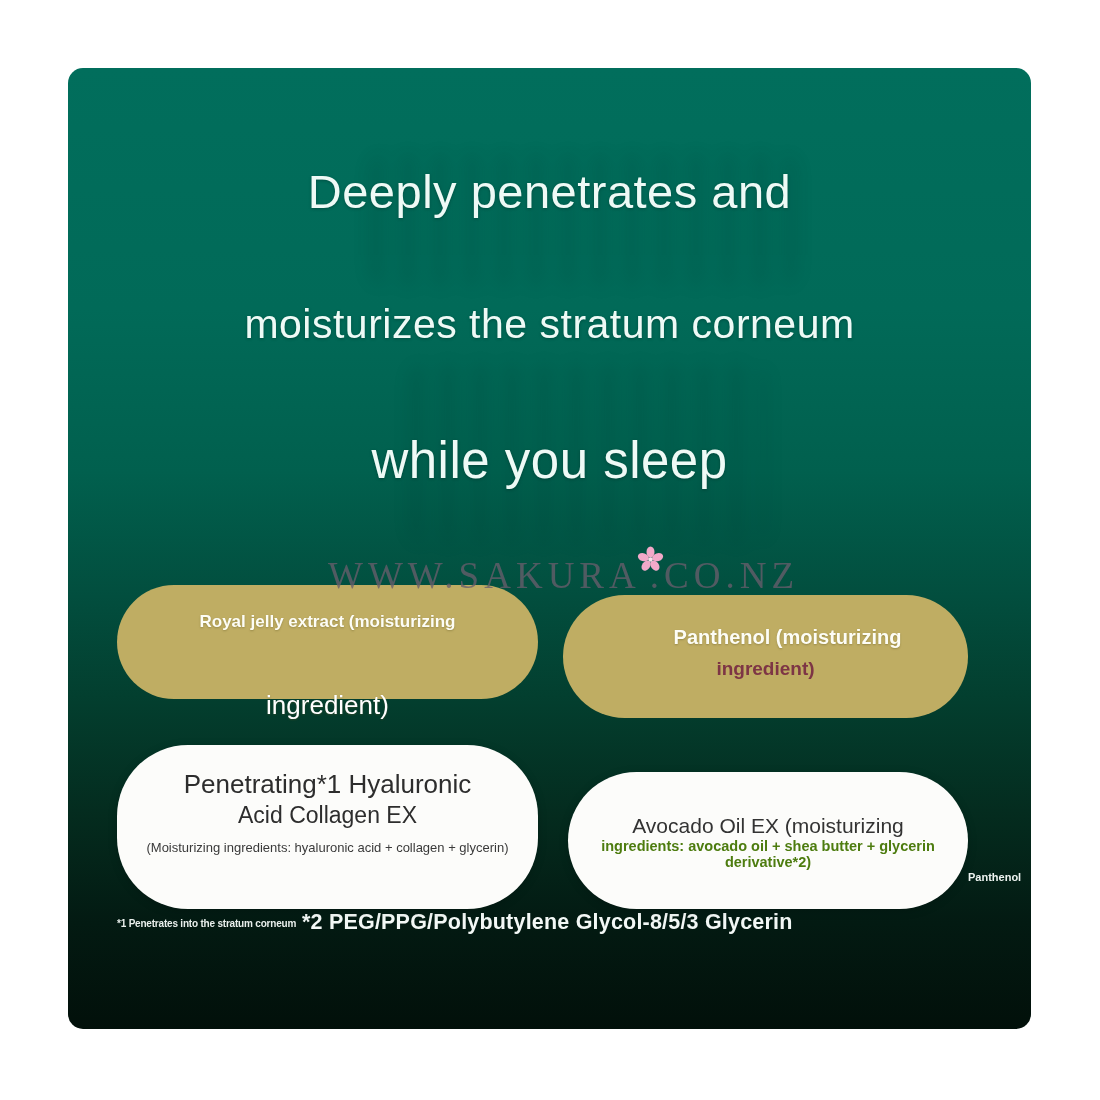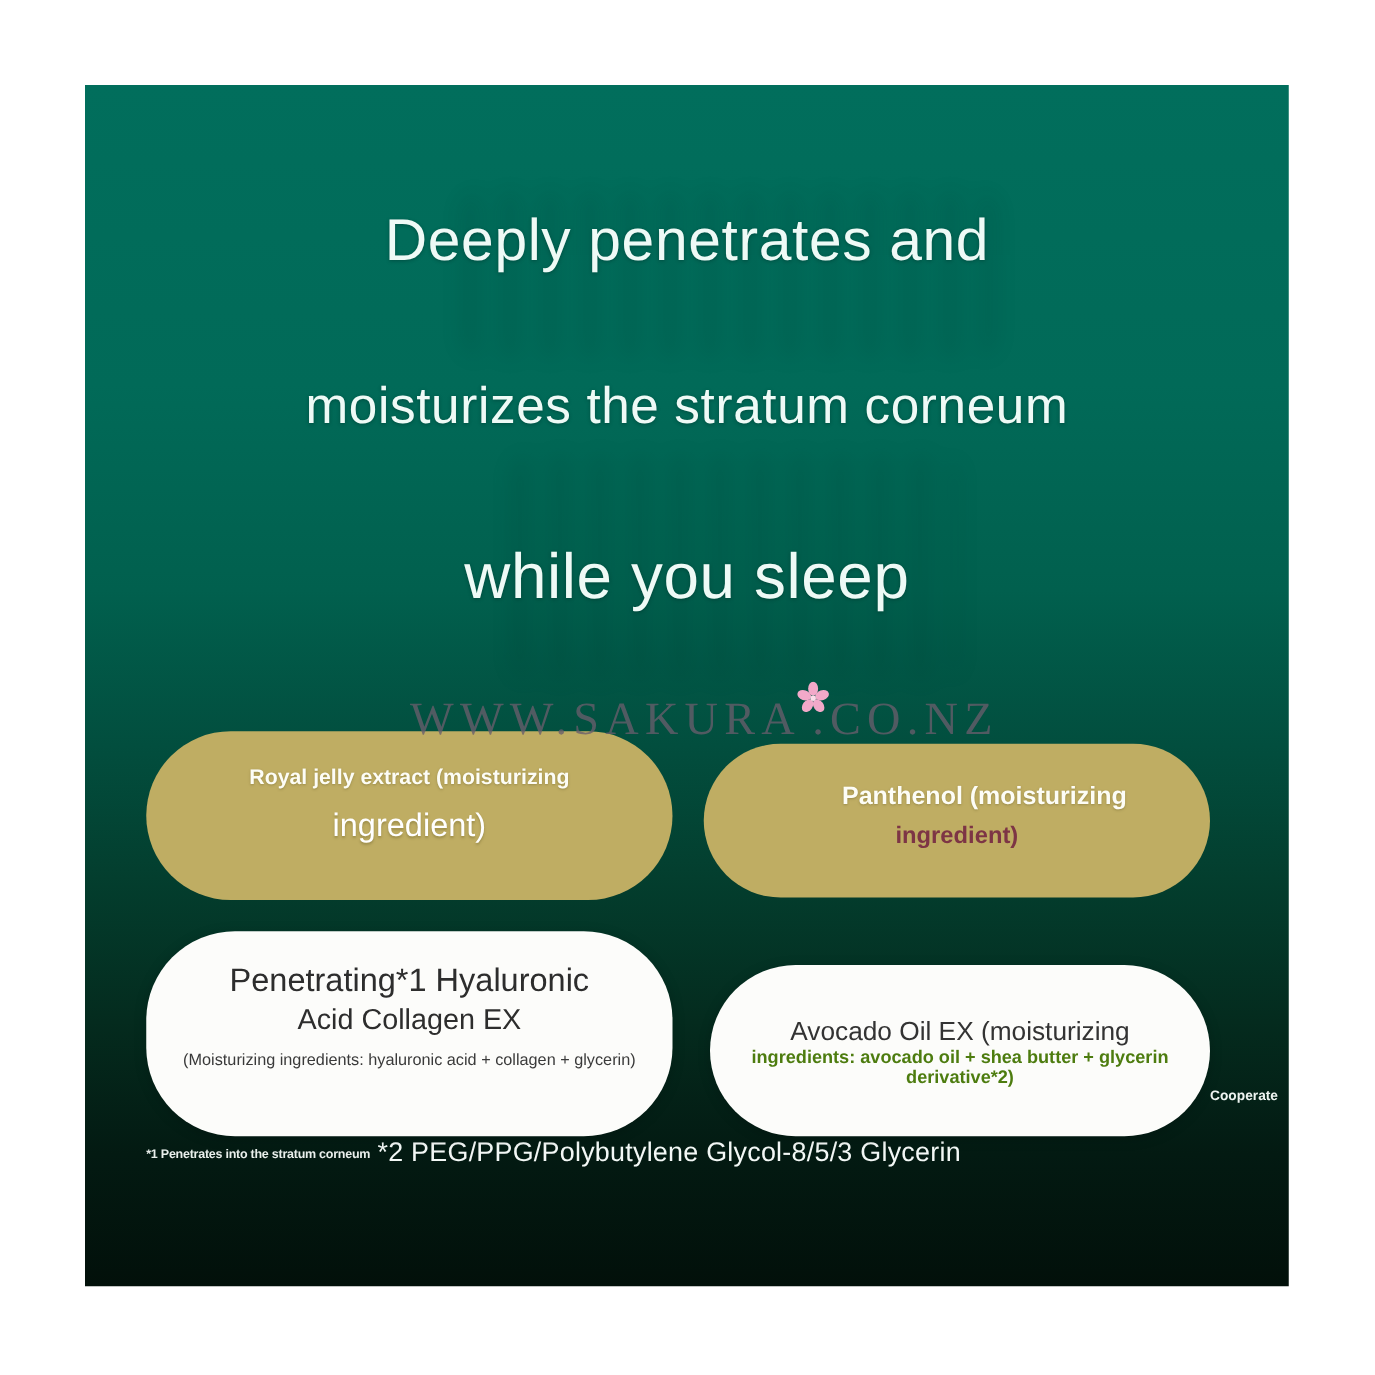--- a/index.html
+++ b/index.html
@@ -11,20 +11,21 @@
     position:relative; width:1100px; height:1100px;
     background:#ffffff; overflow:hidden;
   }
 
   .panel {
     position:absolute; left:68px; top:68px; width:963px; height:961px;
     overflow:hidden;
     background:linear-gradient(180deg,
       #016e5c 0%, #016a58 25%, #01604e 42%, #024e3e 55%,
       #033e2e 66%, #042b1e 78%, #031a12 89%, #02100a 100%);
+    border-radius:15px;
   }
 
   
   .ghost {
     position:absolute; border-radius:16px; filter:blur(8px); opacity:.13;
     background:repeating-linear-gradient(90deg,
       rgba(0,48,42,.9) 0 16px, rgba(0,48,42,0) 16px 32px);
   }
   .ghost-1 { left:300px; top:86px;  width:430px; height:132px; }
   .ghost-2 { left:340px; top:296px; width:360px; height:180px; }
@@ -52,21 +53,21 @@
     margin:0 -14px 0 -4px; z-index:7;
   }
 
   .pill {
     position:absolute; display:flex; flex-direction:column;
     align-items:center; text-align:center; z-index:2;
   }
   .pill-gold  { background:#bfad63; }
   .pill-white { background:#fcfcfa; box-shadow:0 2px 10px rgba(0,0,0,.18); }
 
-  .p-royal { left:49px; top:517px; width:421px; height:135px; border-radius:68px; }
+  .p-royal { left:49px; top:517px; width:421px; height:114px; border-radius:68px;gap:45px; }
   .p-royal .l1 { margin-top:27px; font-size:17px; font-weight:600; color:#fdfdf6;
                  text-shadow:0 1px 2px rgba(95,85,35,.4); }
   .p-royal .l2 { margin-top:13px; font-size:26px; font-weight:500; color:#ffffff;
                  text-shadow:0 1px 2px rgba(95,85,35,.4); }
 
   .p-panthenol { left:495px; top:527px; width:405px; height:123px; border-radius:62px; }
   .p-panthenol .l1 { margin-top:31px; font-size:20px; font-weight:600; color:#fdfdf6;
                      text-shadow:0 1px 2px rgba(95,85,35,.4);padding-left:44px; }
   .p-panthenol .l2 { margin-top:9px; font-size:19px; font-weight:600; }
 
@@ -84,21 +85,21 @@
     font-size:11px; font-weight:700; color:#eef4f1;
   }
 
   .note-1 {
     position:absolute; left:49px; top:850px;
     font-size:10px; font-weight:700; color:#e9efec; letter-spacing:-.2px;
     white-space:nowrap;
   }
   .note-2 {
     position:absolute; left:234px; top:842px;
-    font-size:21.5px; font-weight:400; color:#f3f8f6; letter-spacing:.2px;
+    font-size:21.5px; font-weight:700; color:#f3f8f6; letter-spacing:.2px;
     white-space:nowrap;
   }
 </style>
 </head>
 <body>
 
 <div class="page">
   <div class="panel">
 
     <div class="ghost ghost-1"></div>
@@ -137,19 +138,19 @@
       <div class="l1">Penetrating*1 Hyaluronic</div>
       <div class="l2">Acid Collagen EX</div>
       <div class="l3">(Moisturizing ingredients: hyaluronic acid + collagen + glycerin)</div>
     </div>
 
     <div class="pill pill-white p-avocado">
       <div class="l1">Avocado Oil EX (moisturizing</div>
       <div class="l2">ingredients: avocado oil + shea butter + glycerin derivative*2)</div>
     </div>
 
-    <div class="cooperate">Cooperate</div>
+    <div class="cooperate">Panthenol</div>
 
     <div class="note-1">*1 Penetrates into the stratum corneum</div>
     <div class="note-2">*2 PEG/PPG/Polybutylene Glycol-8/5/3 Glycerin</div>
 
   </div>
 </div>
 
 </body></html>

